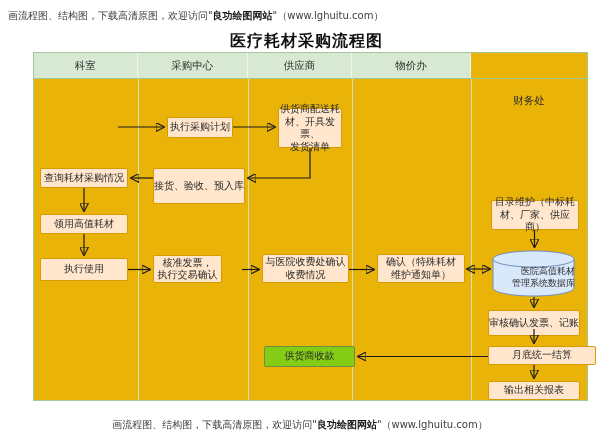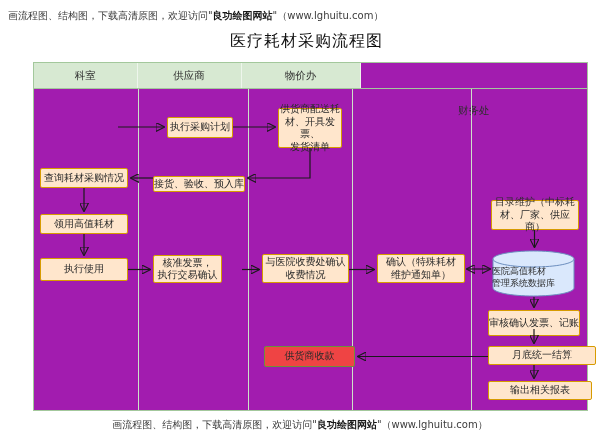--- a/index.html
+++ b/index.html
@@ -5,75 +5,76 @@
   html,body{margin:0;padding:0;background:#ffffff;}
   body{font-family:"DejaVu Sans","Liberation Sans",sans-serif;}
   #page{position:relative;width:600px;height:444px;background:#ffffff;overflow:hidden;}
 
   .note{position:absolute;font-size:10px;color:#3c3c3c;white-space:nowrap;}
   .note b{color:#171717;}
   #note-top{left:8px;top:9px;}
   #note-bottom{left:0;right:0;top:418px;text-align:center;}
 
   #title{position:absolute;left:0;right:0;top:31px;text-align:center;
-         font-size:16px;font-weight:normal;color:#111111;letter-spacing:1px;padding-left:13px;}
+         font-size:16px;font-weight:bold;color:#111111;letter-spacing:1px;padding-left:13px;}
 
   
-  #lane-table{position:absolute;left:33px;top:62px;width:555px;height:349px;
-              border:1px solid #a3c89c;box-sizing:border-box;background:#a21caf;}
+  #lane-table{position:absolute;left:33px;top:52px;width:555px;height:349px;
+              border:1px solid #a3c89c;box-sizing:border-box;background:#eab308;}
   #lane-header{position:absolute;left:0;top:0;width:100%;height:26px;display:flex;
                border-bottom:1px solid #a3c89c;box-sizing:border-box;}
   .lane-cell{background:#d7e9d2;display:flex;align-items:center;justify-content:center;
              font-size:10.5px;color:#2e2e2e;box-sizing:border-box;
              border-right:1px solid #eef6ec;}
   .lane-cell:last-child{border-right:none;margin-top:48px;}
   .lane-divider{position:absolute;top:26px;bottom:0;width:1px;background:#cde2c8;}
 
   
   .node{position:absolute;background:#ffe6cc;border:1px solid #d79b00;border-radius:2px;
         box-sizing:border-box;display:flex;align-items:center;justify-content:center;
         text-align:center;font-size:10px;line-height:1.25;color:#2b2b2b;white-space:pre-line;}
-  .node.green{background:#ef4444;border-color:#6d8f3c;}
+  .node.green{background:#84cc16;border-color:#6d8f3c;}
 
   .db-node{position:absolute;}
   .db-node svg{position:absolute;left:0;top:0;}
-  .db-label{position:absolute;left:0;right:0;top:16px;text-align:left;font-size:9px;
+  .db-label{position:absolute;left:0;right:0;top:16px;text-align:right;font-size:9px;
             line-height:1.3;color:#2b2b2b;white-space:pre-line;}
 
   #edge-layer{position:absolute;left:0;top:0;pointer-events:none;}
   #edge-layer path{stroke:#1a1a1a;stroke-width:1.2;fill:none;}
 </style>
 </head>
 <body>
 
 <div id="page">
 
   <div id="note-top" class="note"><span>画流程图、结构图，下载高清原图，欢迎访问"</span><b>良功绘图网站</b><span>"（www.lghuitu.com）</span></div>
 
   <div id="title">医疗耗材采购流程图</div>
 
   <div id="lane-table">
     <div id="lane-header">
       <div class="lane-cell" style="width:103.5px">科室</div>
+      <div class="lane-cell" style="width:110.5px">采购中心</div>
       <div class="lane-cell" style="width:104px">供应商</div>
       <div class="lane-cell" style="width:119px">物价办</div>
       <div class="lane-cell" style="flex:1">财务处</div>
     </div>
     <div class="lane-divider" style="left:103.5px"></div>
     <div class="lane-divider" style="left:214px"></div>
     <div class="lane-divider" style="left:318px"></div>
     <div class="lane-divider" style="left:437px"></div>
   </div>
 
   <div class="node" style="left:167px;top:117px;width:66px;height:21px">执行采购计划</div>
   <div class="node" style="left:278px;top:108px;width:64px;height:40px">供货商配送耗
 材、开具发票、
 发货清单</div>
   <div class="node" style="left:40px;top:168px;width:88px;height:20px">查询耗材采购情况</div>
-  <div class="node" style="left:153px;top:176px;width:92px;height:16px">接货、验收、预入库</div>
+  <div class="node" style="left:153px;top:168px;width:92px;height:36px">接货、验收、预入库</div>
   <div class="node" style="left:40px;top:214px;width:88px;height:20px">领用高值耗材</div>
   <div class="node" style="left:40px;top:258px;width:88px;height:23px">执行使用</div>
   <div class="node" style="left:153px;top:255px;width:69px;height:28px">核准发票，
 执行交易确认</div>
   <div class="node" style="left:262px;top:254px;width:87px;height:29px">与医院收费处确认
 收费情况</div>
   <div class="node" style="left:491px;top:200px;width:88px;height:30px">目录维护（中标耗
 材、厂家、供应商）</div>
   <div class="node" style="left:377px;top:254px;width:88px;height:29px">确认（特殊耗材
 维护通知单）</div>
@@ -82,21 +83,21 @@
     <svg width="83" height="47" viewBox="0 0 83 47">
       <path d="M1,9 C1,4.6 19,1 41.5,1 C64,1 82,4.6 82,9 L82,38 C82,42.4 64,46 41.5,46 C19,46 1,42.4 1,38 Z" fill="#dae8fc" stroke="#6c8ebf" stroke-width="1"></path>
       <path d="M1,9 C1,13.4 19,17 41.5,17 C64,17 82,13.4 82,9" fill="none" stroke="#6c8ebf" stroke-width="1"></path>
     </svg>
     <div class="db-label">医院高值耗材
 管理系统数据库</div>
   </div>
 
   <div class="node" style="left:488px;top:310px;width:92px;height:26px">审核确认发票、记账</div>
   <div class="node" style="left:488px;top:346px;width:108px;height:19px">月底统一结算</div>
-  <div class="node" style="left:488px;top:381px;width:104px;height:19px">输出相关报表</div>
+  <div class="node" style="left:488px;top:381px;width:92px;height:19px">输出相关报表</div>
   <div class="node green" style="left:264px;top:346px;width:91px;height:21px">供货商收款</div>
 
   <svg id="edge-layer" width="600" height="444" viewBox="0 0 600 444">
     <defs>
       <marker id="arr" viewBox="0 0 10 10" refX="9" refY="5" markerWidth="7.5" markerHeight="7.5" orient="auto-start-reverse">
         <path d="M0,0 L10,5 L0,10 Z" fill="#1a1a1a" stroke="none"></path>
       </marker>
     </defs>
     <path d="M118,127 L164,127" marker-end="url(#arr)"></path>
     <path d="M233,127 L275,127" marker-end="url(#arr)"></path>

